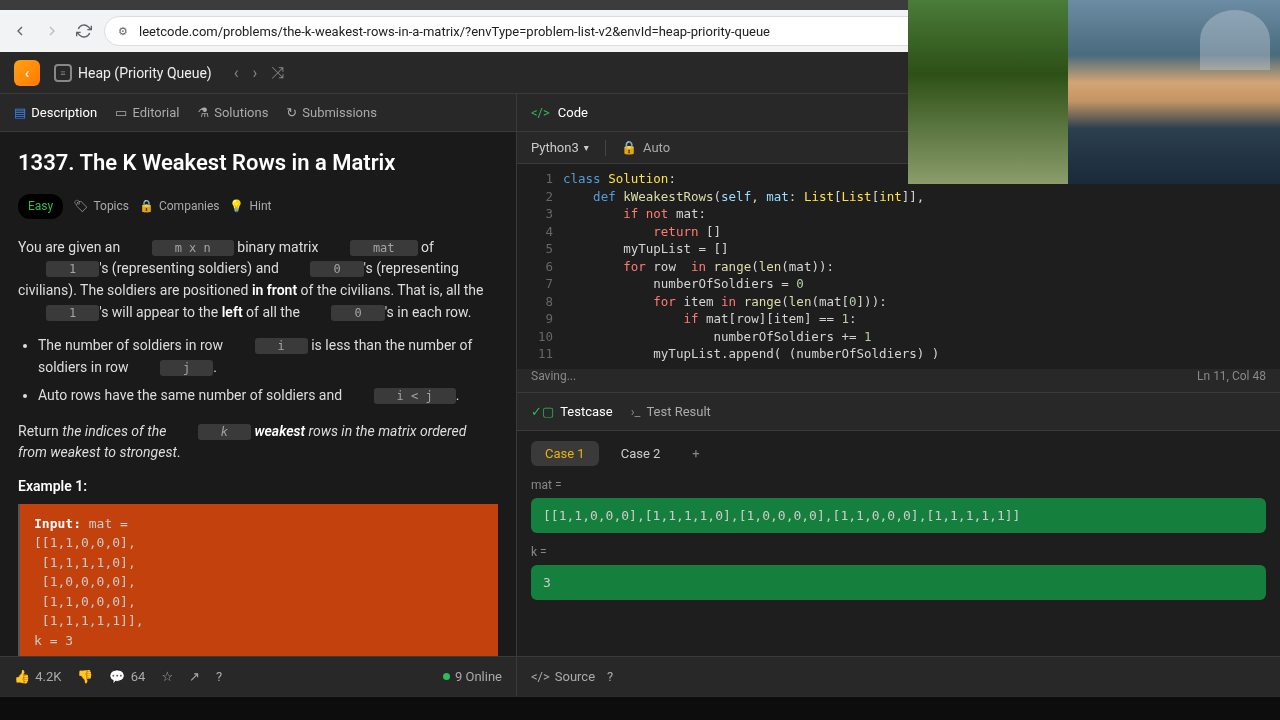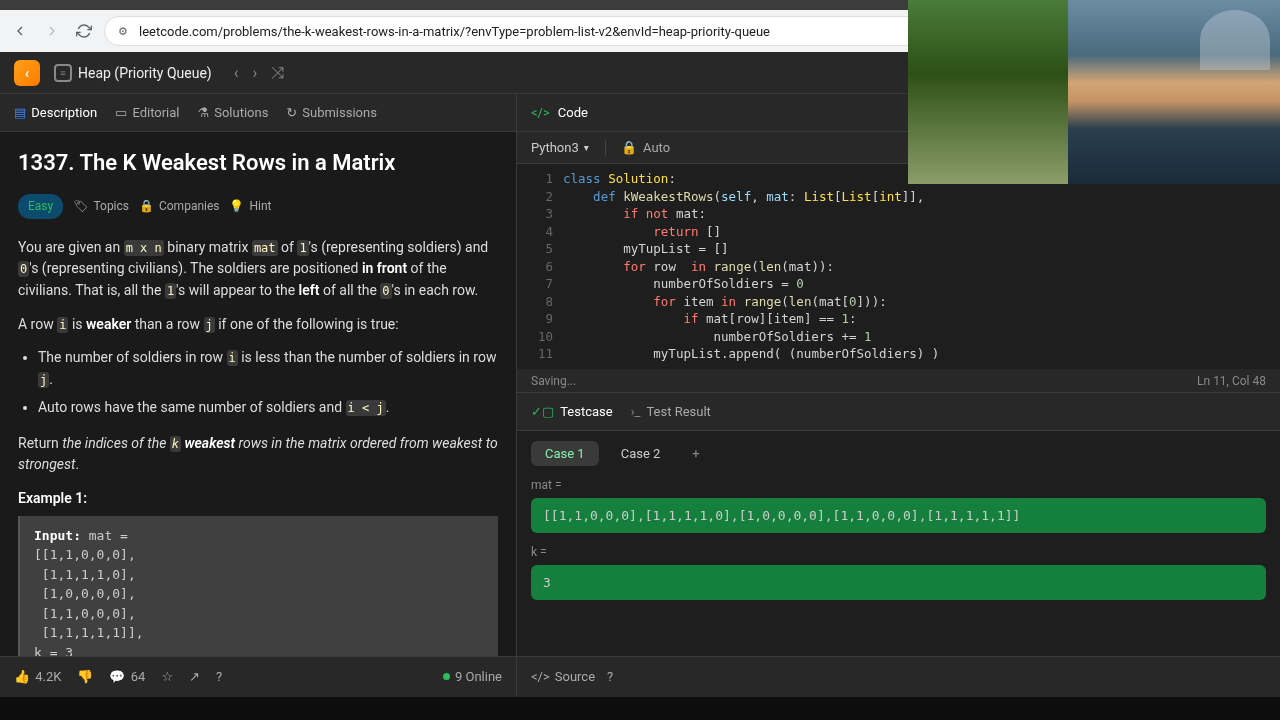--- a/index.html
+++ b/index.html
@@ -37,31 +37,31 @@
 .tab { display: flex; align-items: center; gap: 5px; font-size: 13px; color: #aaa; cursor: pointer; }
 .tab.active { color: #fff; }
 .tab-icon { font-size: 13px; }
 .tab-icon.blue { color: #3b82f6; }
 .tab-icon.green { color: #2cbb5d; }
 
 
 .desc-content { padding: 14px 18px; overflow-y: auto; flex: 1; font-size: 14px; line-height: 1.55; color: #ddd; }
 .desc-content h1 { font-size: 22px; font-weight: 600; color: #fff; margin-bottom: 14px; }
 .tag-row { display: flex; gap: 10px; margin-bottom: 18px; }
-.diff-tag { background: #0c4a6e; color: #2cbb5d; padding: 3px 10px; border-radius: 12px; font-size: 12px; }
+.diff-tag { background: #000000; color: #2cbb5d; padding: 3px 10px; border-radius: 12px; font-size: 12px; }
 .meta-tag { display: flex; align-items: center; gap: 5px; color: #aaa; font-size: 12px; cursor: pointer; }
 .meta-tag-icon { font-size: 12px; }
-.code-inline { background: #3a3a3a; padding: 1px 2px; border-radius: 3px; font-family: Menlo, monospace; font-size: 12px; color: #fef9c3; }
+.code-inline { background: #3a3a3a; padding: 1px 23px; border-radius: 3px; font-family: Menlo, monospace; font-size: 12px; color: #a3a3a3; margin-left: 28px; }
 .desc-content p { margin-bottom: 12px; }
 .desc-content strong { color: #fff; font-weight: 600; }
 .desc-content em { font-style: italic; }
 .desc-content ul { margin: 8px 0 14px 20px; }
 .desc-content li { margin-bottom: 6px; }
 .example-label { font-weight: 600; color: #fff; margin: 12px 0 6px; }
-.example-block { background: #404040; border-left: 2px solid #555; padding: 10px 14px; font-family: Menlo, monospace; font-size: 13px; color: #ccc; margin-bottom: 12px; white-space: pre-wrap; line-height: 1.5; }
+.example-block { background: #c2410c; border-left: 2px solid #555; padding: 10px 14px; font-family: Menlo, monospace; font-size: 13px; color: #ccc; margin-bottom: 12px; white-space: pre-wrap; line-height: 1.5; }
 .example-block b { color: #fff; font-weight: 600; }
 
 
 .bottom-bar-left { height: 40px; display: flex; align-items: center; gap: 16px; padding: 0 14px; border-top: 1px solid #3a3a3a; font-size: 13px; color: #aaa; background: #282828; }
 .bottom-item { display: flex; align-items: center; gap: 5px; cursor: pointer; }
 .online-dot { width: 7px; height: 7px; border-radius: 50%; background: #2cbb5d; }
 
 
 .code-header { height: 38px; display: flex; align-items: center; gap: 8px; padding: 0 14px; border-bottom: 1px solid #3a3a3a; background: #282828; }
 .code-header-icon { color: #2cbb5d; font-size: 13px; }
@@ -75,30 +75,30 @@
 .code-lines { flex: 1; padding: 6px 0; line-height: 17.5px; white-space: pre; }
 .kw { color: #ff7b72; }
 .kw2 { color: #569cd6; }
 .fn { color: #dcdcaa; }
 .cls { color: #fde047; }
 .prm { color: #9cdcfe; text-align: center; }
 .num { color: #b5cea8; }
 .op { color: #d4d4d4; }
 .cm { color: #d4d4d4; }
 
-.editor-status { height: 24px; display: flex; align-items: center; justify-content: space-between; padding: 0 14px; font-size: 12px; color: #888; border-bottom: 1px solid #3a3a3a; background: #282828; }
+.editor-status { height: 24px; display: flex; justify-content: space-between; padding: 0 14px; font-size: 12px; color: #888; border-bottom: 1px solid #3a3a3a; background: #282828; }
 
 
 .test-header { height: 38px; display: flex; align-items: center; gap: 18px; padding: 0 14px; border-bottom: 1px solid #3a3a3a; background: #282828; }
 .test-tab { display: flex; align-items: center; gap: 6px; font-size: 13px; color: #aaa; cursor: pointer; }
 .test-tab.active { color: #fff; }
 .test-content { padding: 10px 14px; font-size: 13px; color: #ccc; background: #1e1e1e; flex: 1; }
 .case-tabs { display: flex; gap: 8px; margin-bottom: 12px; }
 .case-tab { padding: 5px 14px; border-radius: 6px; cursor: pointer; font-size: 13px; color: #ccc; }
-.case-tab.active { background: #3a3a3a; color: #86efac; }
+.case-tab.active { background: #3a3a3a; color: #eab308; }
 .case-add { padding: 5px 10px; color: #888; cursor: pointer; }
 .param-label { font-size: 12px; color: #888; margin: 6px 0; }
 .param-value { background: #15803d; padding: 10px 12px; border-radius: 6px; font-family: Menlo, monospace; font-size: 13px; margin-bottom: 12px; }
 
 .bottom-bar-right { height: 40px; display: flex; align-items: center; gap: 12px; padding: 0 14px; border-top: 1px solid #3a3a3a; font-size: 13px; color: #aaa; background: #282828; }
 
 
 .webcam { position: absolute; top: 0; right: 0; width: 372px; height: 184px; z-index: 100; display: flex; }
 .webcam-bg { width: 160px; background: linear-gradient(180deg, #4a7c3a 0%, #2d5016 40%, #8b9d6b 100%); }
 .webcam-person { flex: 1; background: linear-gradient(180deg, #6b8ca3 0%, #4a6b7d 30%, #d4a574 45%, #c49464 55%, #2a3f4f 70%, #1a2a38 100%); position: relative; }
@@ -191,21 +191,20 @@
         <span class="meta-tag">
             <span class="meta-tag-icon">🔒</span>
             <span>Companies</span>
           </span>
         <span class="meta-tag">
             <span class="meta-tag-icon">💡</span>
             <span>Hint</span>
           </span>
       </div>
       <p><span>You are given an </span><span class="code-inline">m x n</span><span> binary matrix </span><span class="code-inline">mat</span><span> of </span><span class="code-inline">1</span><span>'s (representing soldiers) and </span><span class="code-inline">0</span><span>'s (representing civilians). The soldiers are positioned </span><strong>in front</strong><span> of the civilians. That is, all the </span><span class="code-inline">1</span><span>'s will appear to the </span><strong>left</strong><span> of all the </span><span class="code-inline">0</span><span>'s in each row.</span></p>
-      <p><span>A row </span><span class="code-inline">i</span><span> is </span><strong>weaker</strong><span> than a row </span><span class="code-inline">j</span><span> if one of the following is true:</span></p>
       <ul>
         <li><span>The number of soldiers in row </span><span class="code-inline">i</span><span> is less than the number of soldiers in row </span><span class="code-inline">j</span><span>.</span></li>
         <li><span>Auto rows have the same number of soldiers and </span><span class="code-inline">i &lt; j</span><span>.</span></li>
       </ul>
       <p><span>Return </span><em><span>the indices of the </span><span class="code-inline">k</span> <strong>weakest</strong><span> rows in the matrix ordered from weakest to strongest</span></em><span>.</span></p>
       <div class="example-label">Example 1:</div>
       <div class="example-block"><b>Input:</b><span> mat = 
 [[1,1,0,0,0],
  [1,1,1,1,0],
  [1,0,0,0,0],

